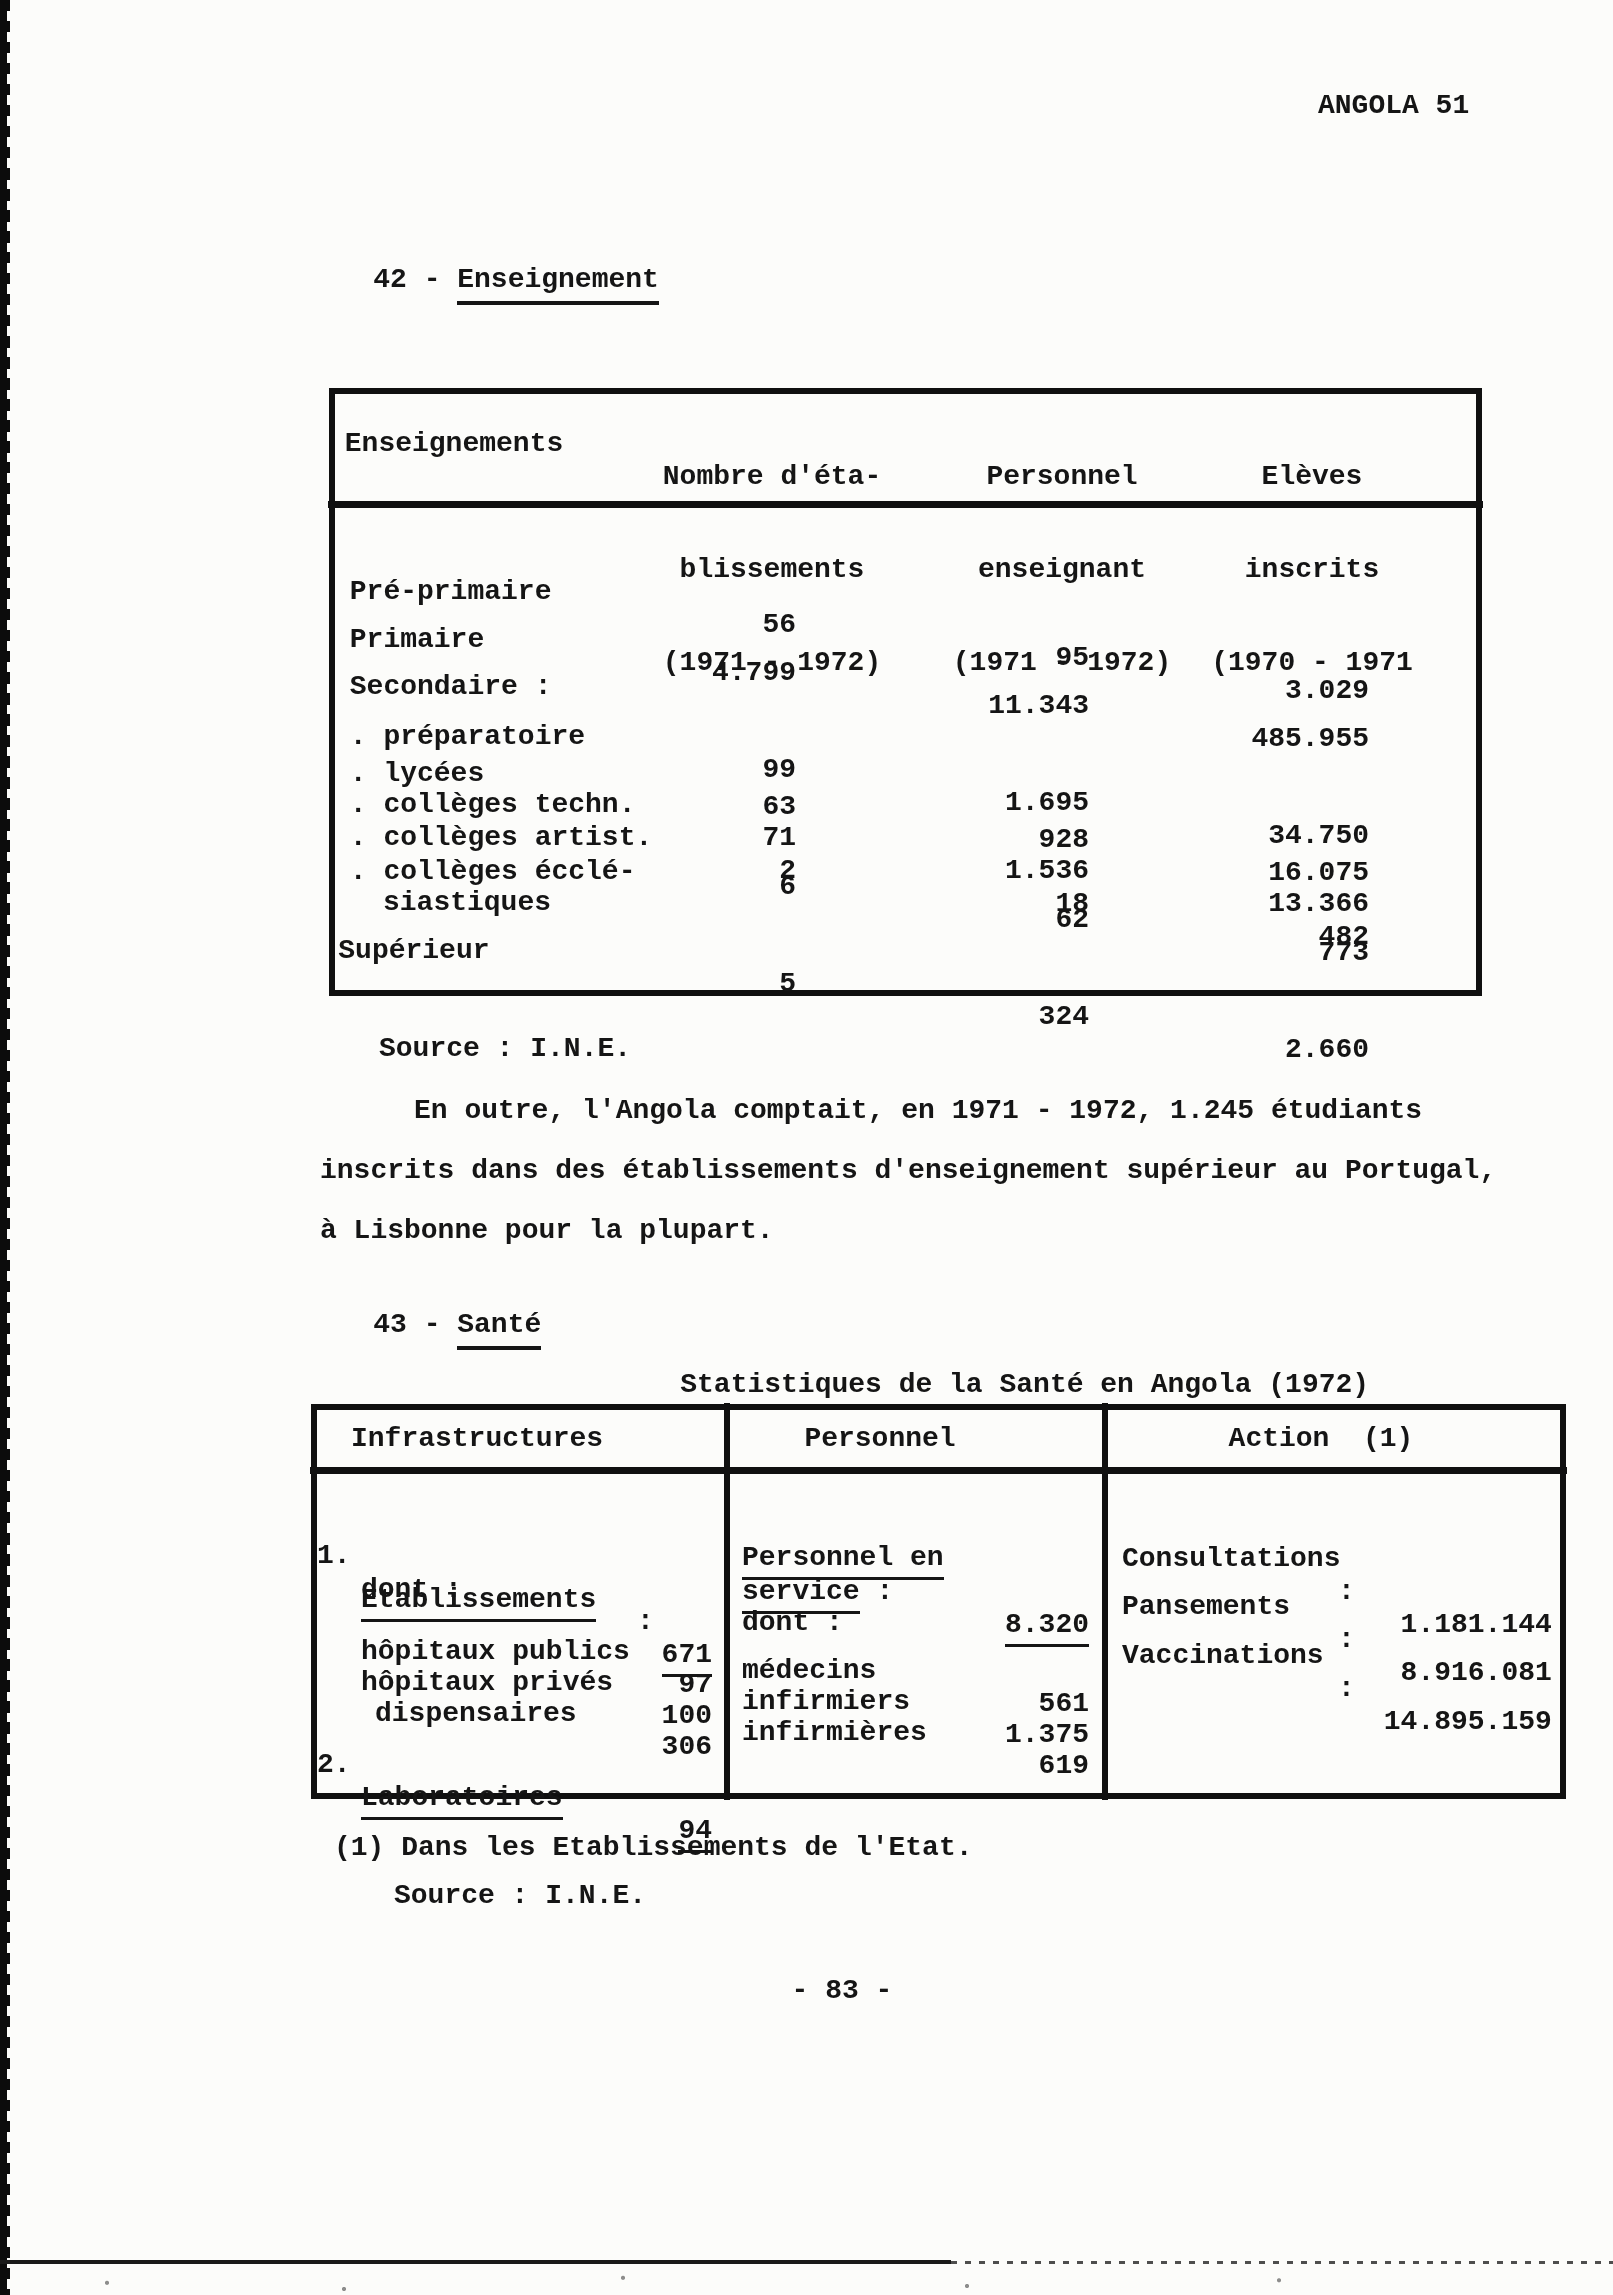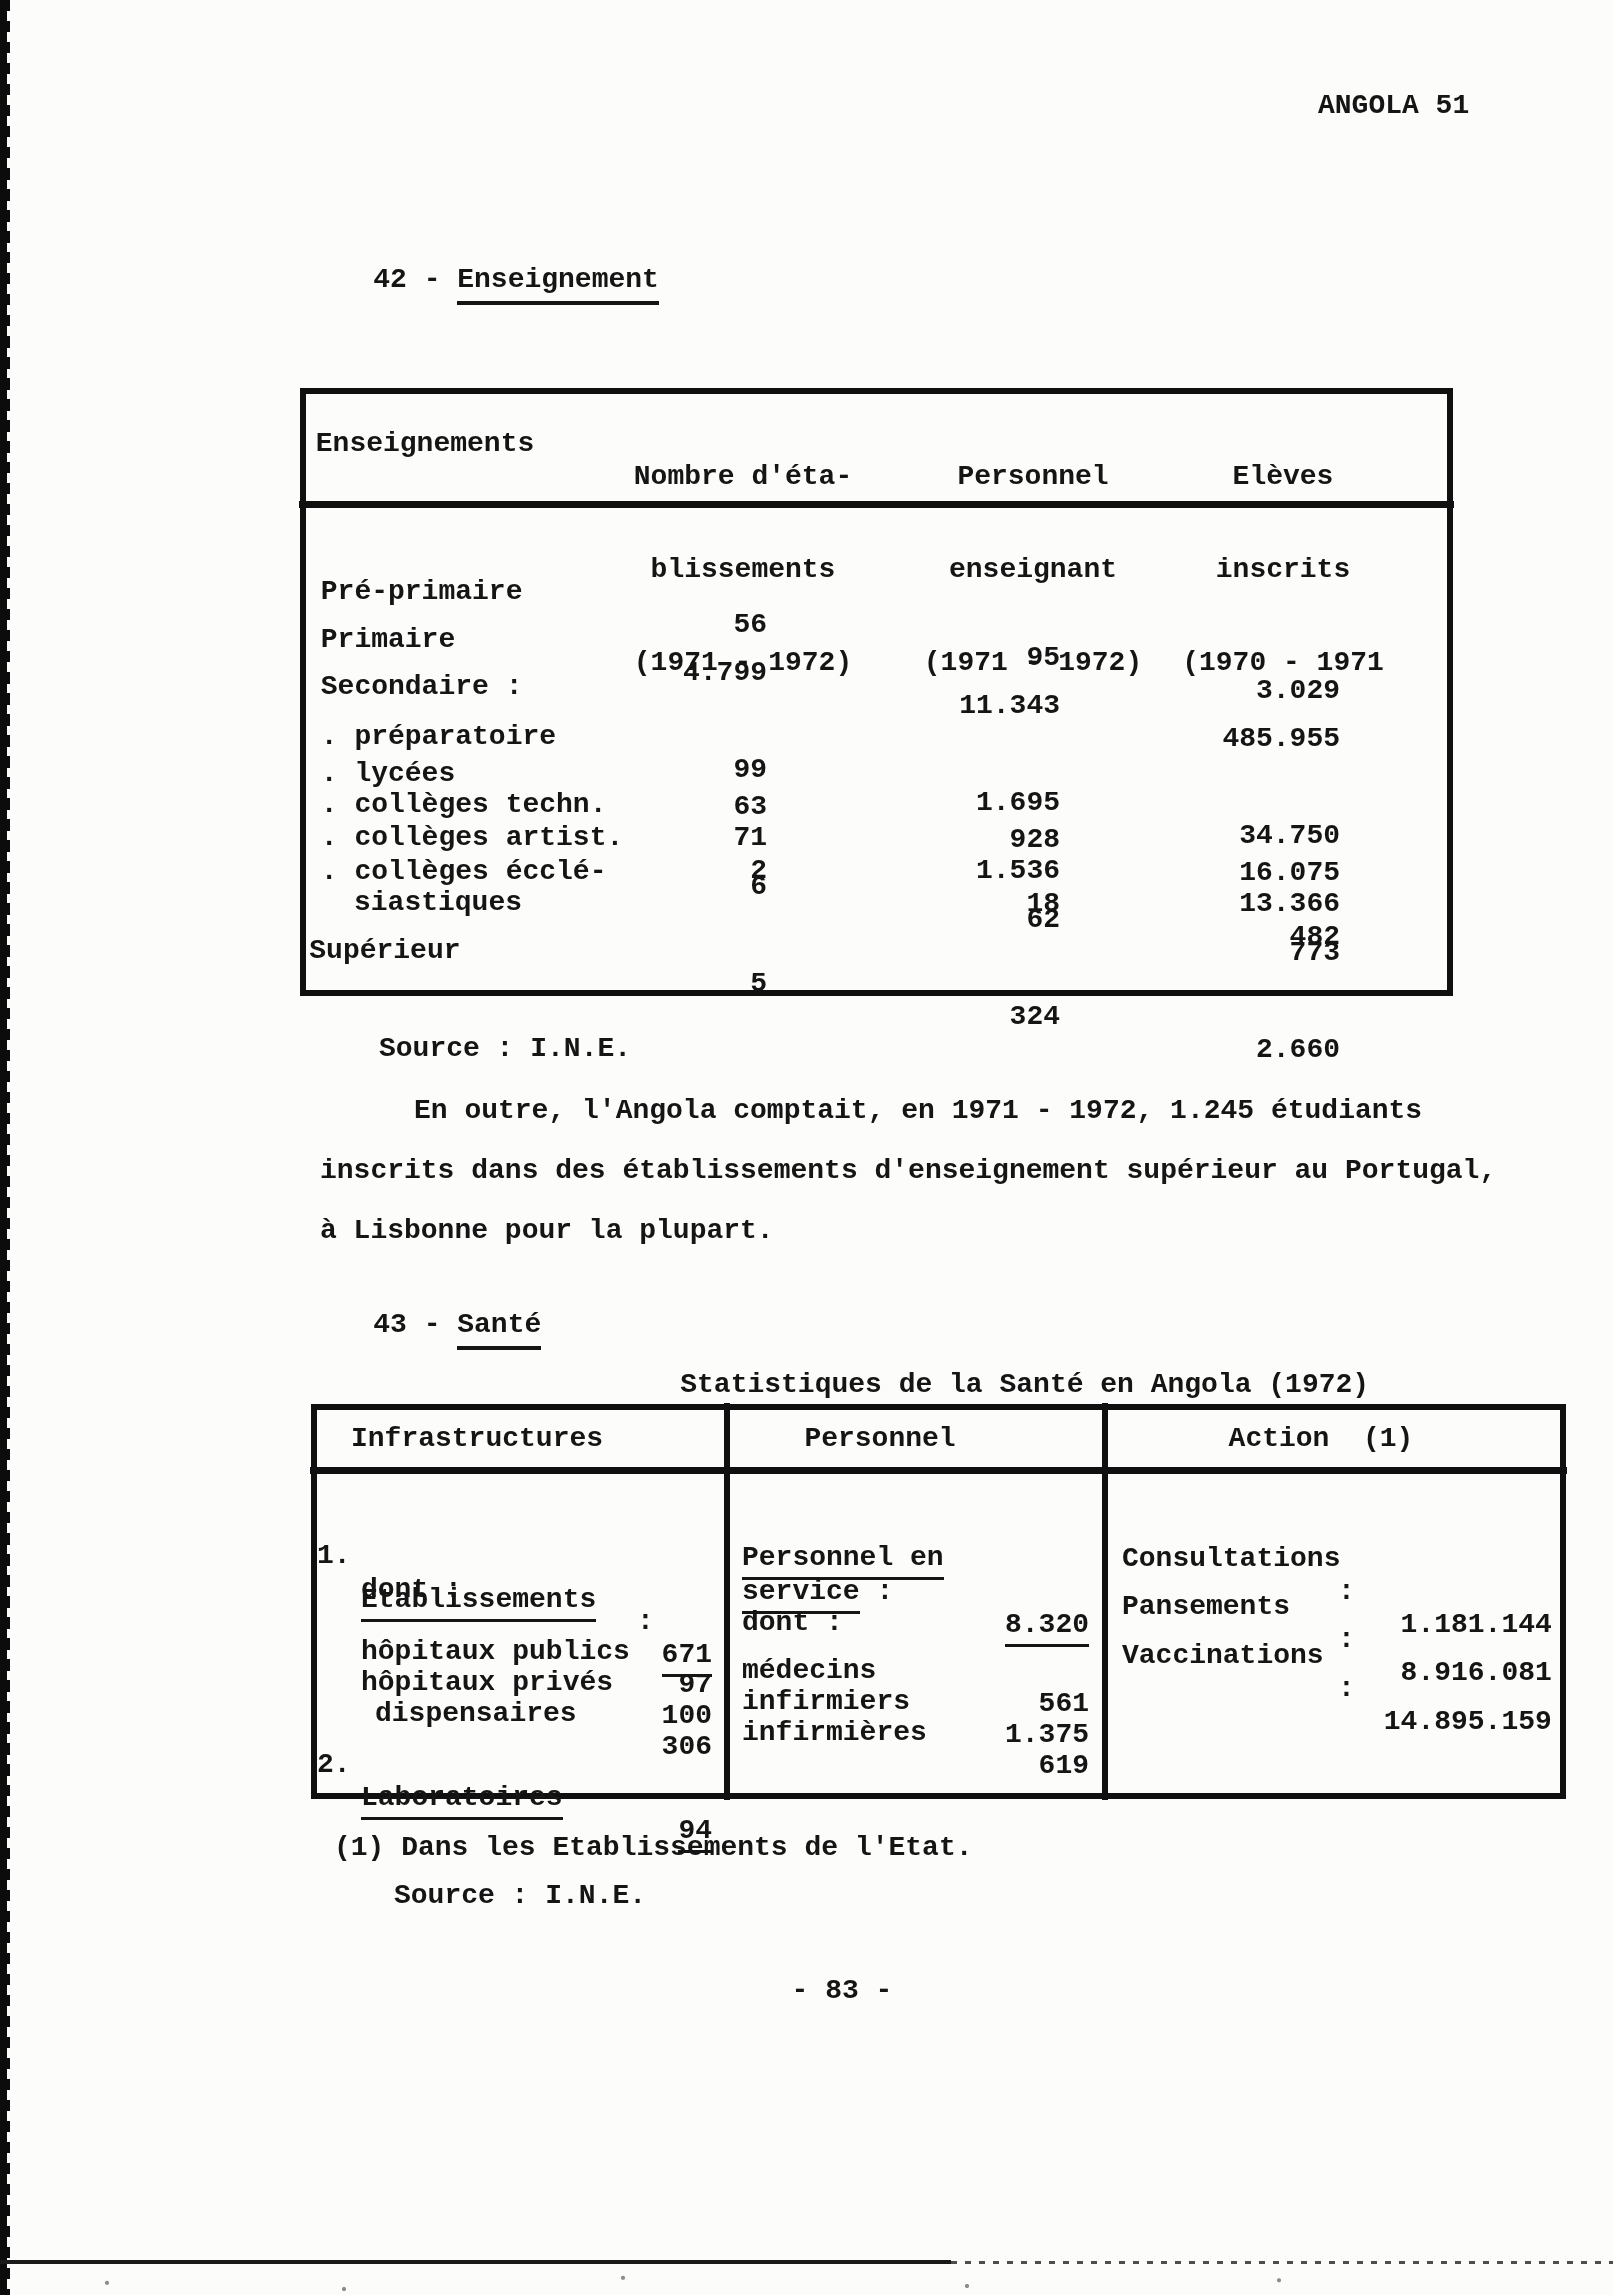--- a/index.html
+++ b/index.html
@@ -47,21 +47,21 @@
   <div class="scanline-dots"></div>
   <div class="speckles"></div>
 
   <div class="t" style="left:1318px;top:89px;">ANGOLA 51</div>
 
   <div class="t" style="left:306px;top:230px;">
     <span>42 - </span><span class="ul5">Enseignement</span>
   </div>
 
 
-  <div class="tbl" style="left:300px;top:388px;width:1153px;height:608px;">
+  <div class="tbl" style="left:329px;top:388px;width:1153px;height:608px;">
     <div class="hsep" style="top:107px;"></div>
 
     <div class="t" style="left:9.8px;top:33px;">Enseignements</div>
     <div class="t ctr" style="left:437px;top:4.9px;line-height:31px;">
       <div>Nombre d'éta-</div>
       <div>blissements</div>
       <div>(1971 - 1972)</div>
     </div>
     <div class="t ctr" style="left:727px;top:4.9px;line-height:31px;">
       <div>Personnel</div>

